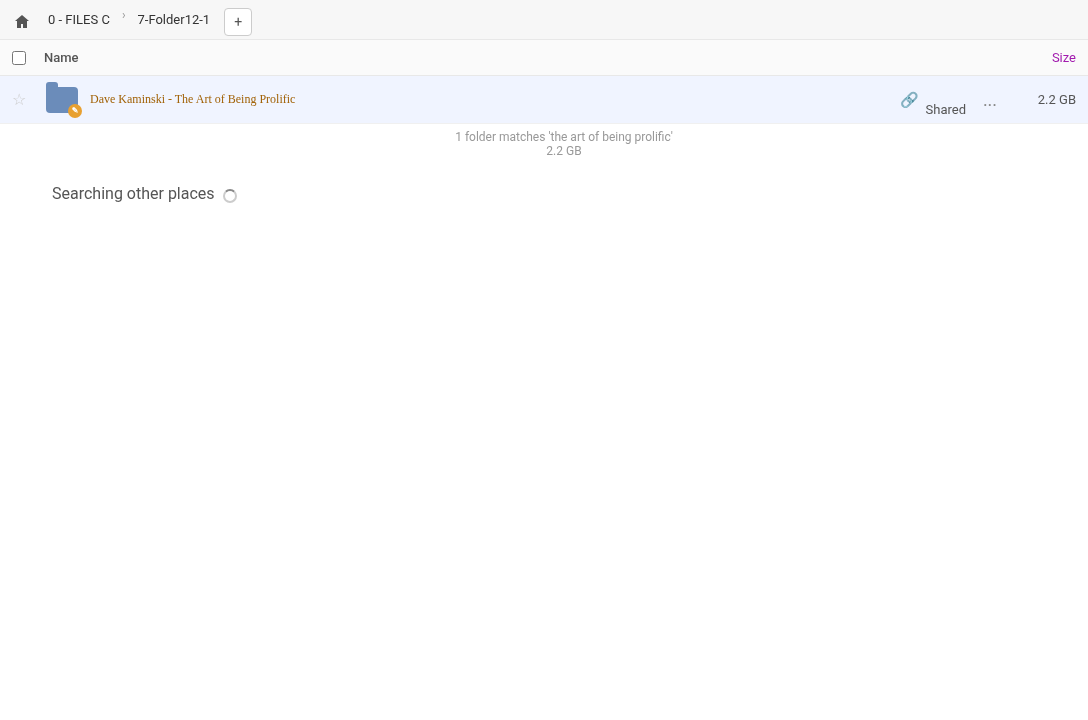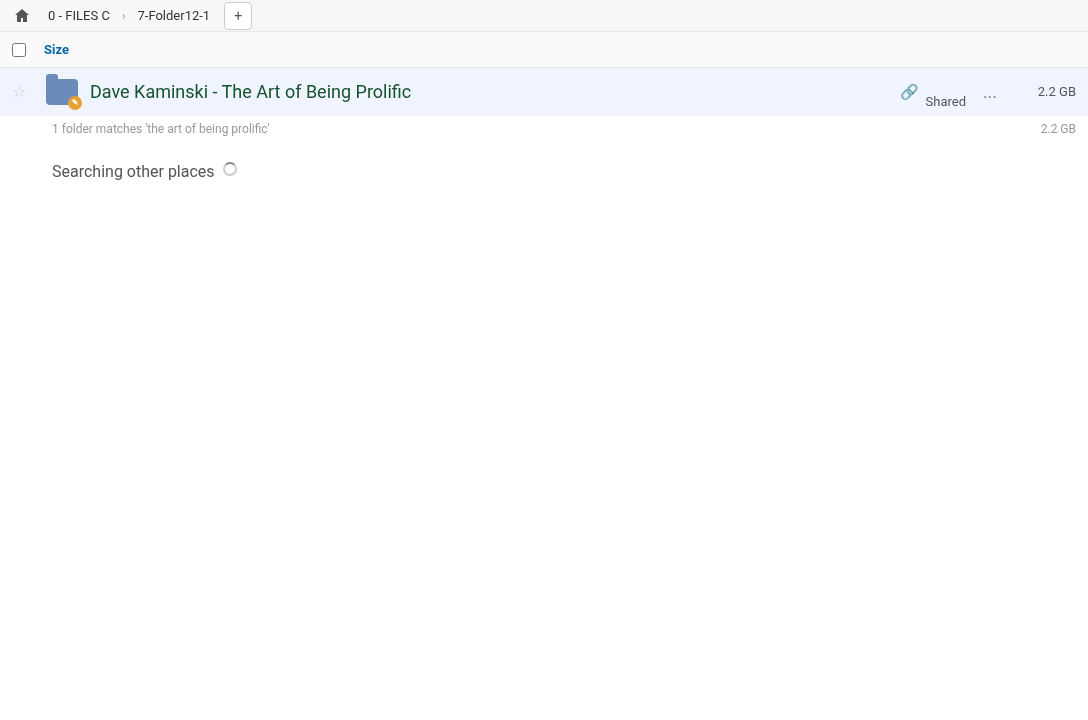--- a/index.html
+++ b/index.html
@@ -14,23 +14,23 @@
       color: #333;
       font-size: 14px;
       width: 1088px;
       height: 720px;
       overflow: hidden;
     }
 
     
     .breadcrumb-bar {
       display: flex;
-      align-items: center;
+      align-items: flex-start;
       padding: 8px 8px;
-      height: 32px;
+      height: 40px;
       border-bottom: 1px solid #e8e8e8;
       background: #f7f7f7;
       gap: 4px;
     }
 
     .breadcrumb-home {
       width: 28px;
       height: 28px;
       display: flex;
       align-items: center;
@@ -88,23 +88,24 @@
 
     .col-name {
       flex: 1;
       font-size: 13px;
       color: #555;
       font-weight: 500;
     }
 
     .col-size {
       width: 80px;
-      font-size: 13px;
-      color: #0369a1;
-      font-weight: 700;
+      text-align: right;
+      font-size: 13px;
+      color: #a21caf;
+      font-weight: 400;
     }
 
     
     .file-row {
       display: flex;
       align-items: center;
       padding: 0 12px;
       height: 48px;
       border-bottom: 1px solid #f0f0f0;
       background: #f0f4ff;
@@ -166,22 +167,23 @@
       display: flex;
       align-items: center;
       justify-content: center;
       font-size: 8px;
       color: white;
       font-weight: bold;
     }
 
     .file-name {
       flex: 1;
-      font-size: 18px;
-      color: #14532d;
+      font-size: 12px;
+      color: #a16207;
+      font-family: Liberation Serif, serif;
     }
 
     .file-shared-area {
       display: flex;
       align-items: center;
       gap: 6px;
       color: #666;
     }
 
     .shared-icon {
@@ -213,32 +215,33 @@
     }
 
     
     .subtitle-row {
       display: flex;
       align-items: center;
       padding: 6px 12px 6px 52px;
       font-size: 12px;
       color: #999;
       justify-content: space-between;
+      flex-direction: column;
     }
 
     
     .searching-section {
       padding: 20px 52px;
     }
 
     .searching-title {
       font-size: 16px;
       color: #555;
       display: flex;
-      align-items: flex-start;
+      align-items: flex-end;
       gap: 8px;
     }
 
     .searching-spinner {
       width: 14px;
       height: 14px;
       border: 2px solid #ccc;
       border-top-color: #888;
       border-radius: 50%;
       display: inline-block;
@@ -277,20 +280,21 @@
 
   <div class="breadcrumb-add">
     <span>+</span>
   </div>
 </div>
 
 <div class="column-header">
   <div class="col-checkbox">
     <input type="checkbox" style="">
   </div>
+  <div class="col-name">Name</div>
   <div class="col-size">Size</div>
 </div>
 
 <div class="file-row">
   <div class="file-row-checkbox">
     <div class="file-star">☆</div>
   </div>
 
   <div class="file-icon">
     <div class="folder-icon-main"></div>

